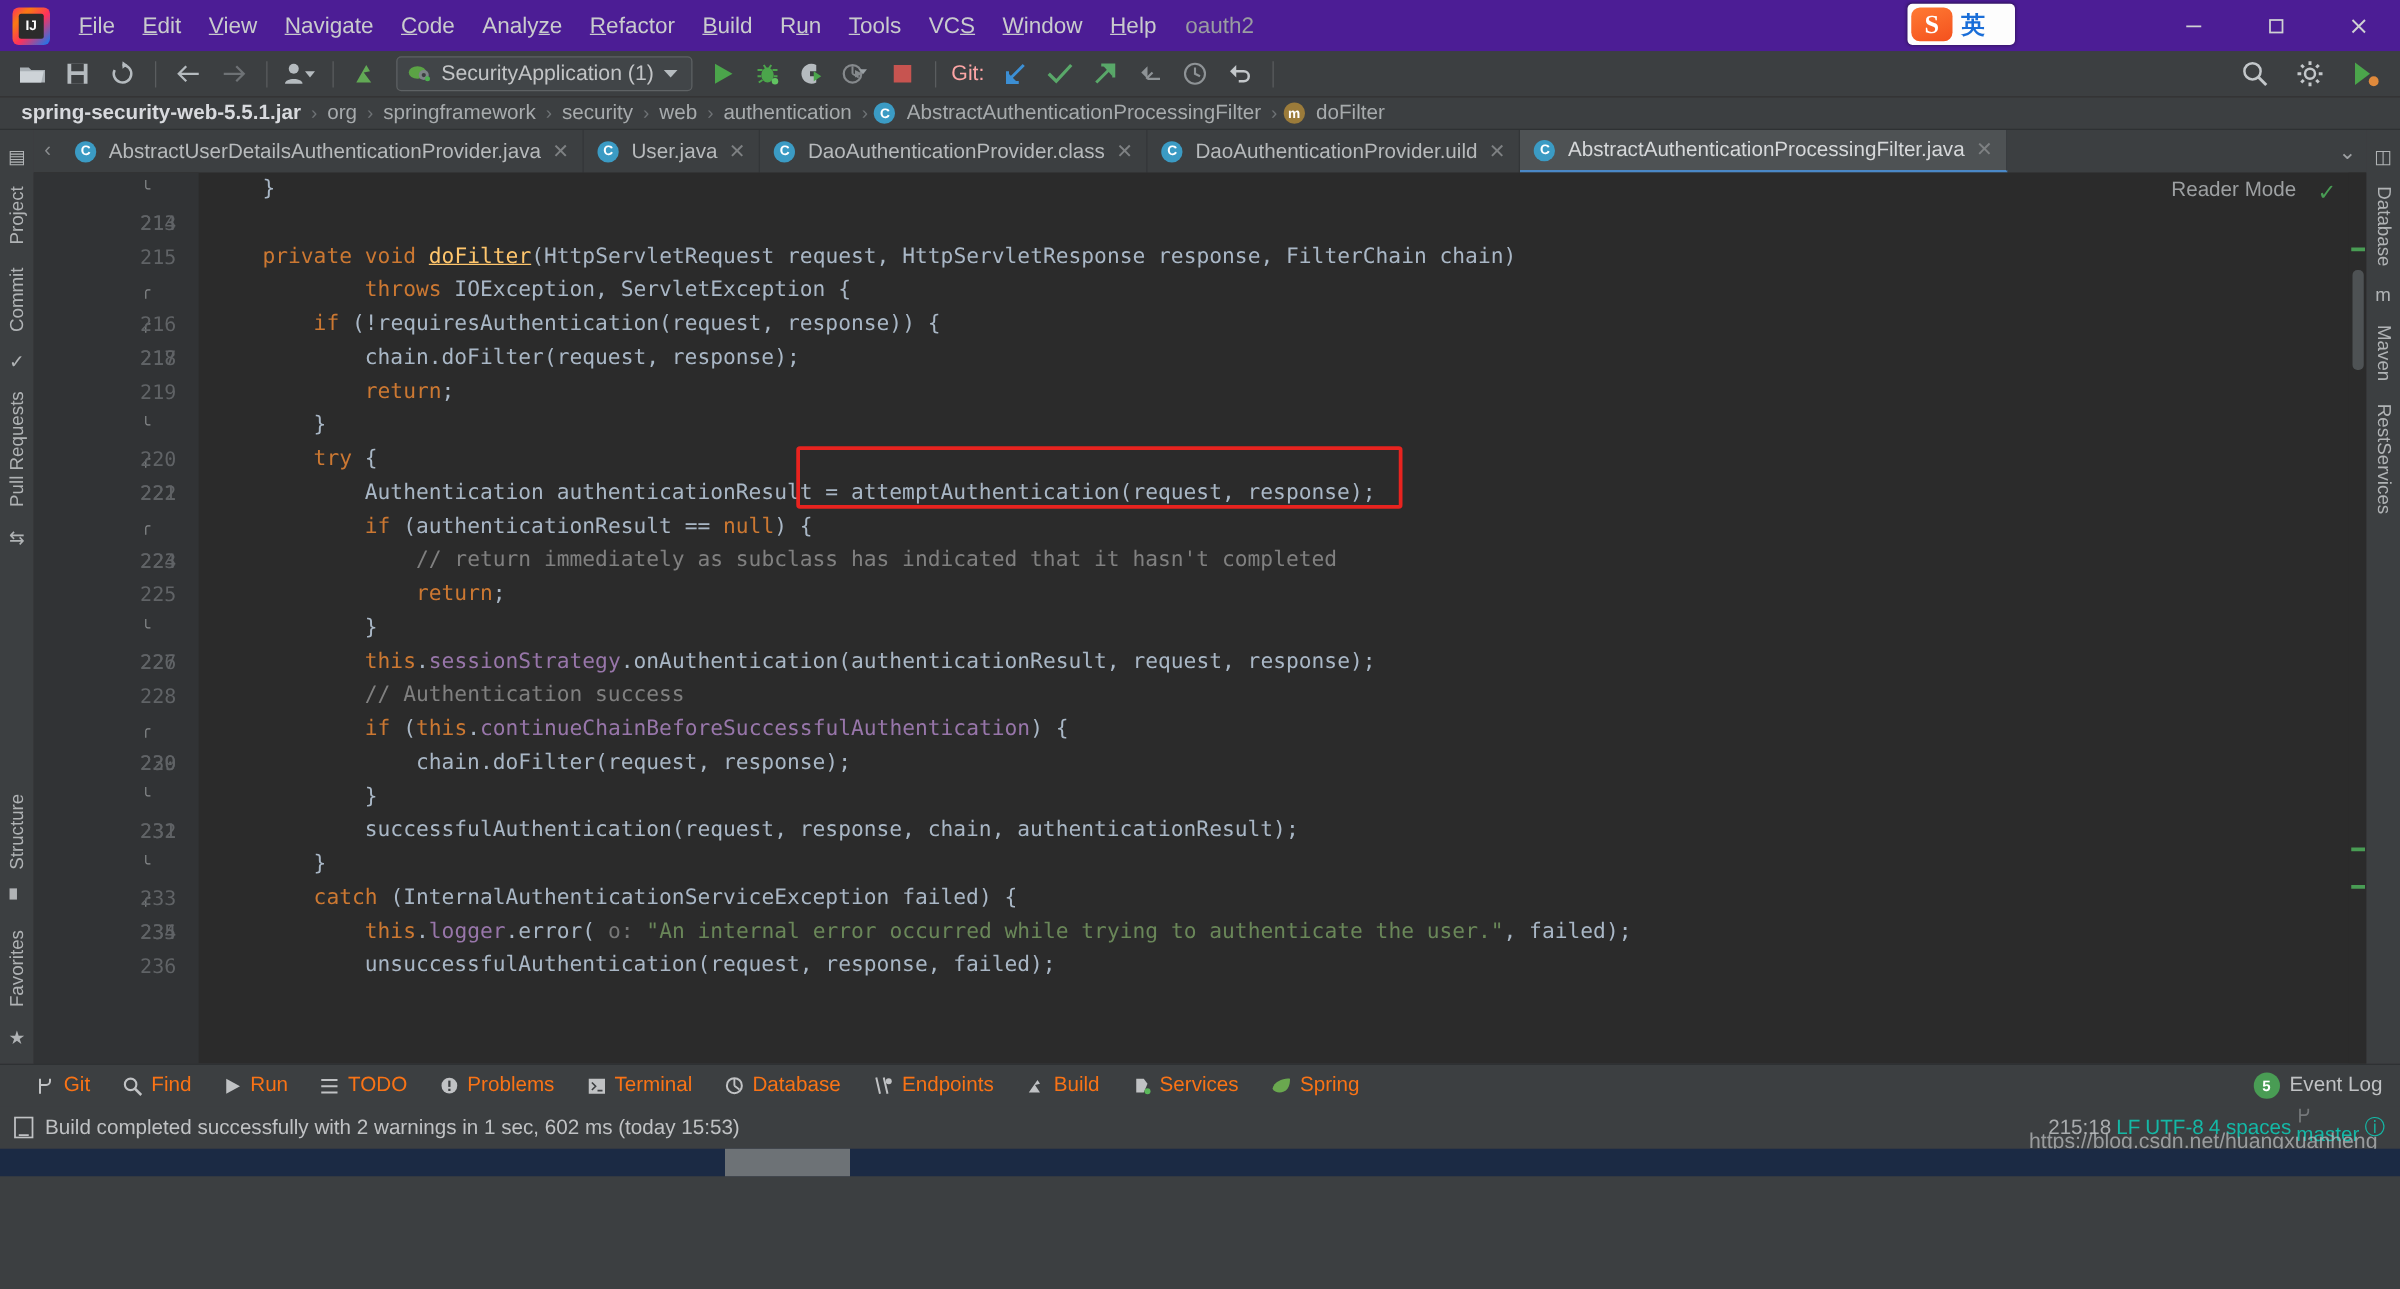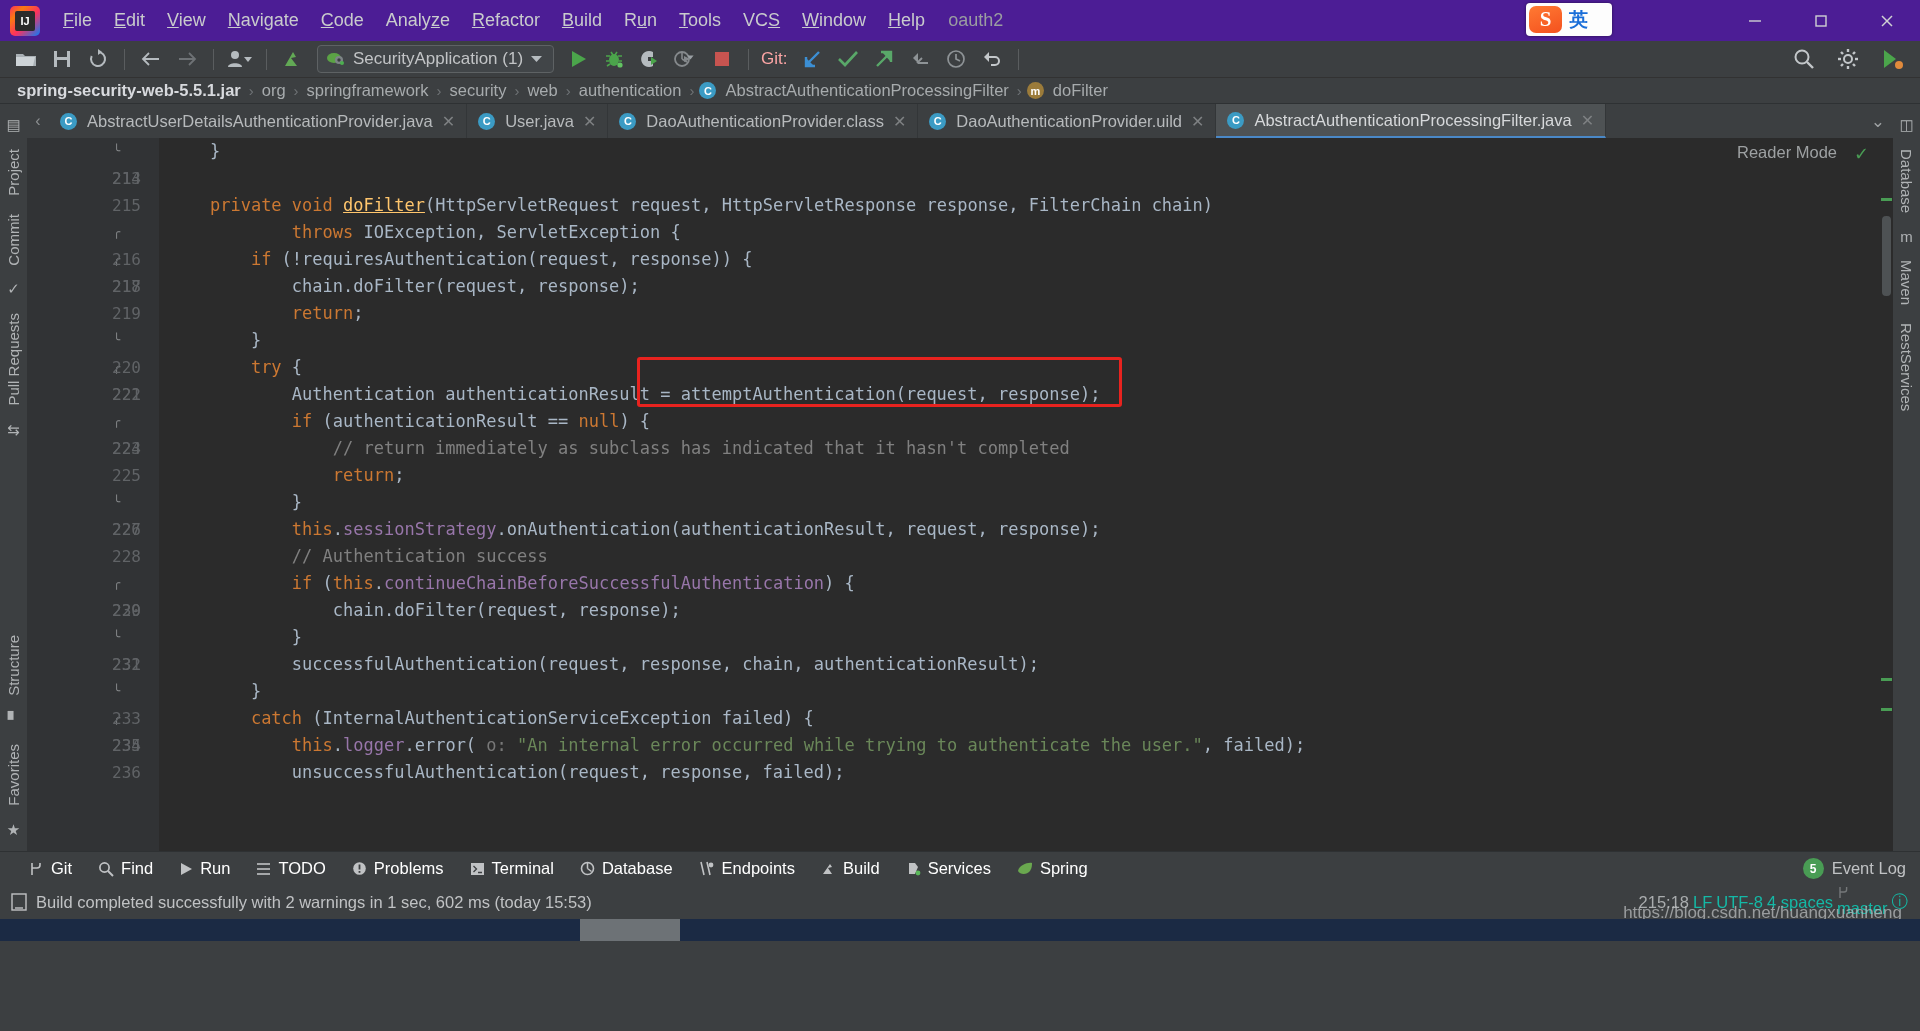--- a/index.html
+++ b/index.html
@@ -77,21 +77,21 @@
   .readermode{ position:absolute; right:56px; top:5px; color:#9da0a2; font-size:16.5px;}
   .rm-check{ position:absolute; right:24px; top:5px; color:#499c54; font-size:18px;}
   .redbox{ position:absolute; border:3px solid #e8231f; border-radius:3px; pointer-events:none;}
   .scrollstripe{ position:absolute; right:0; top:0; width:14px; height:100%; background:#2b2b2b;}
   .thumb{ position:absolute; right:2px; width:9px; background:#4e5254; border-radius:4px;}
   .mark{ position:absolute; right:1px; width:11px; height:3px; }
 
   
   .toolwin{ height:34px; background:#3c3f41; display:flex; align-items:center; padding-left:28px;
     border-top:1px solid #2e3133; position:relative;}
-  .tw{ display:flex; align-items:center; gap:7px; margin-right:26px; font-size:16.5px; color:#ffffff;}
+  .tw{ display:flex; align-items:center; gap:7px; margin-right:26px; font-size:16.5px; color:#f97316;}
   .tw-ico{ font-size:15px; color:#9aa0a4;}
   .evt{ position:absolute; right:14px; display:flex; align-items:center; gap:8px; font-size:16.5px; color:#c0c2c4;}
   .evt-badge{ width:21px;height:21px;border-radius:50%;background:#499c54;color:#fff;font-size:12px;
     display:flex;align-items:center;justify-content:center;font-weight:bold;}
   .status{ height:34px; background:#3c3f41; display:flex; align-items:center; padding-left:10px;
     position:relative; font-size:16.5px; color:#c0c2c4;}
   .st-right{ position:absolute; right:12px; display:flex; align-items:center; gap:4px; color:#9b9e a0;}
   .st-item{ color:#a9acae; font-size:16.5px;}
   .st-dim{ color:#14b8a6; }
   .wm{ position:absolute; right:18px; bottom:-4px; color:#b9bcbe; font-size:17px; opacity:.75;}

